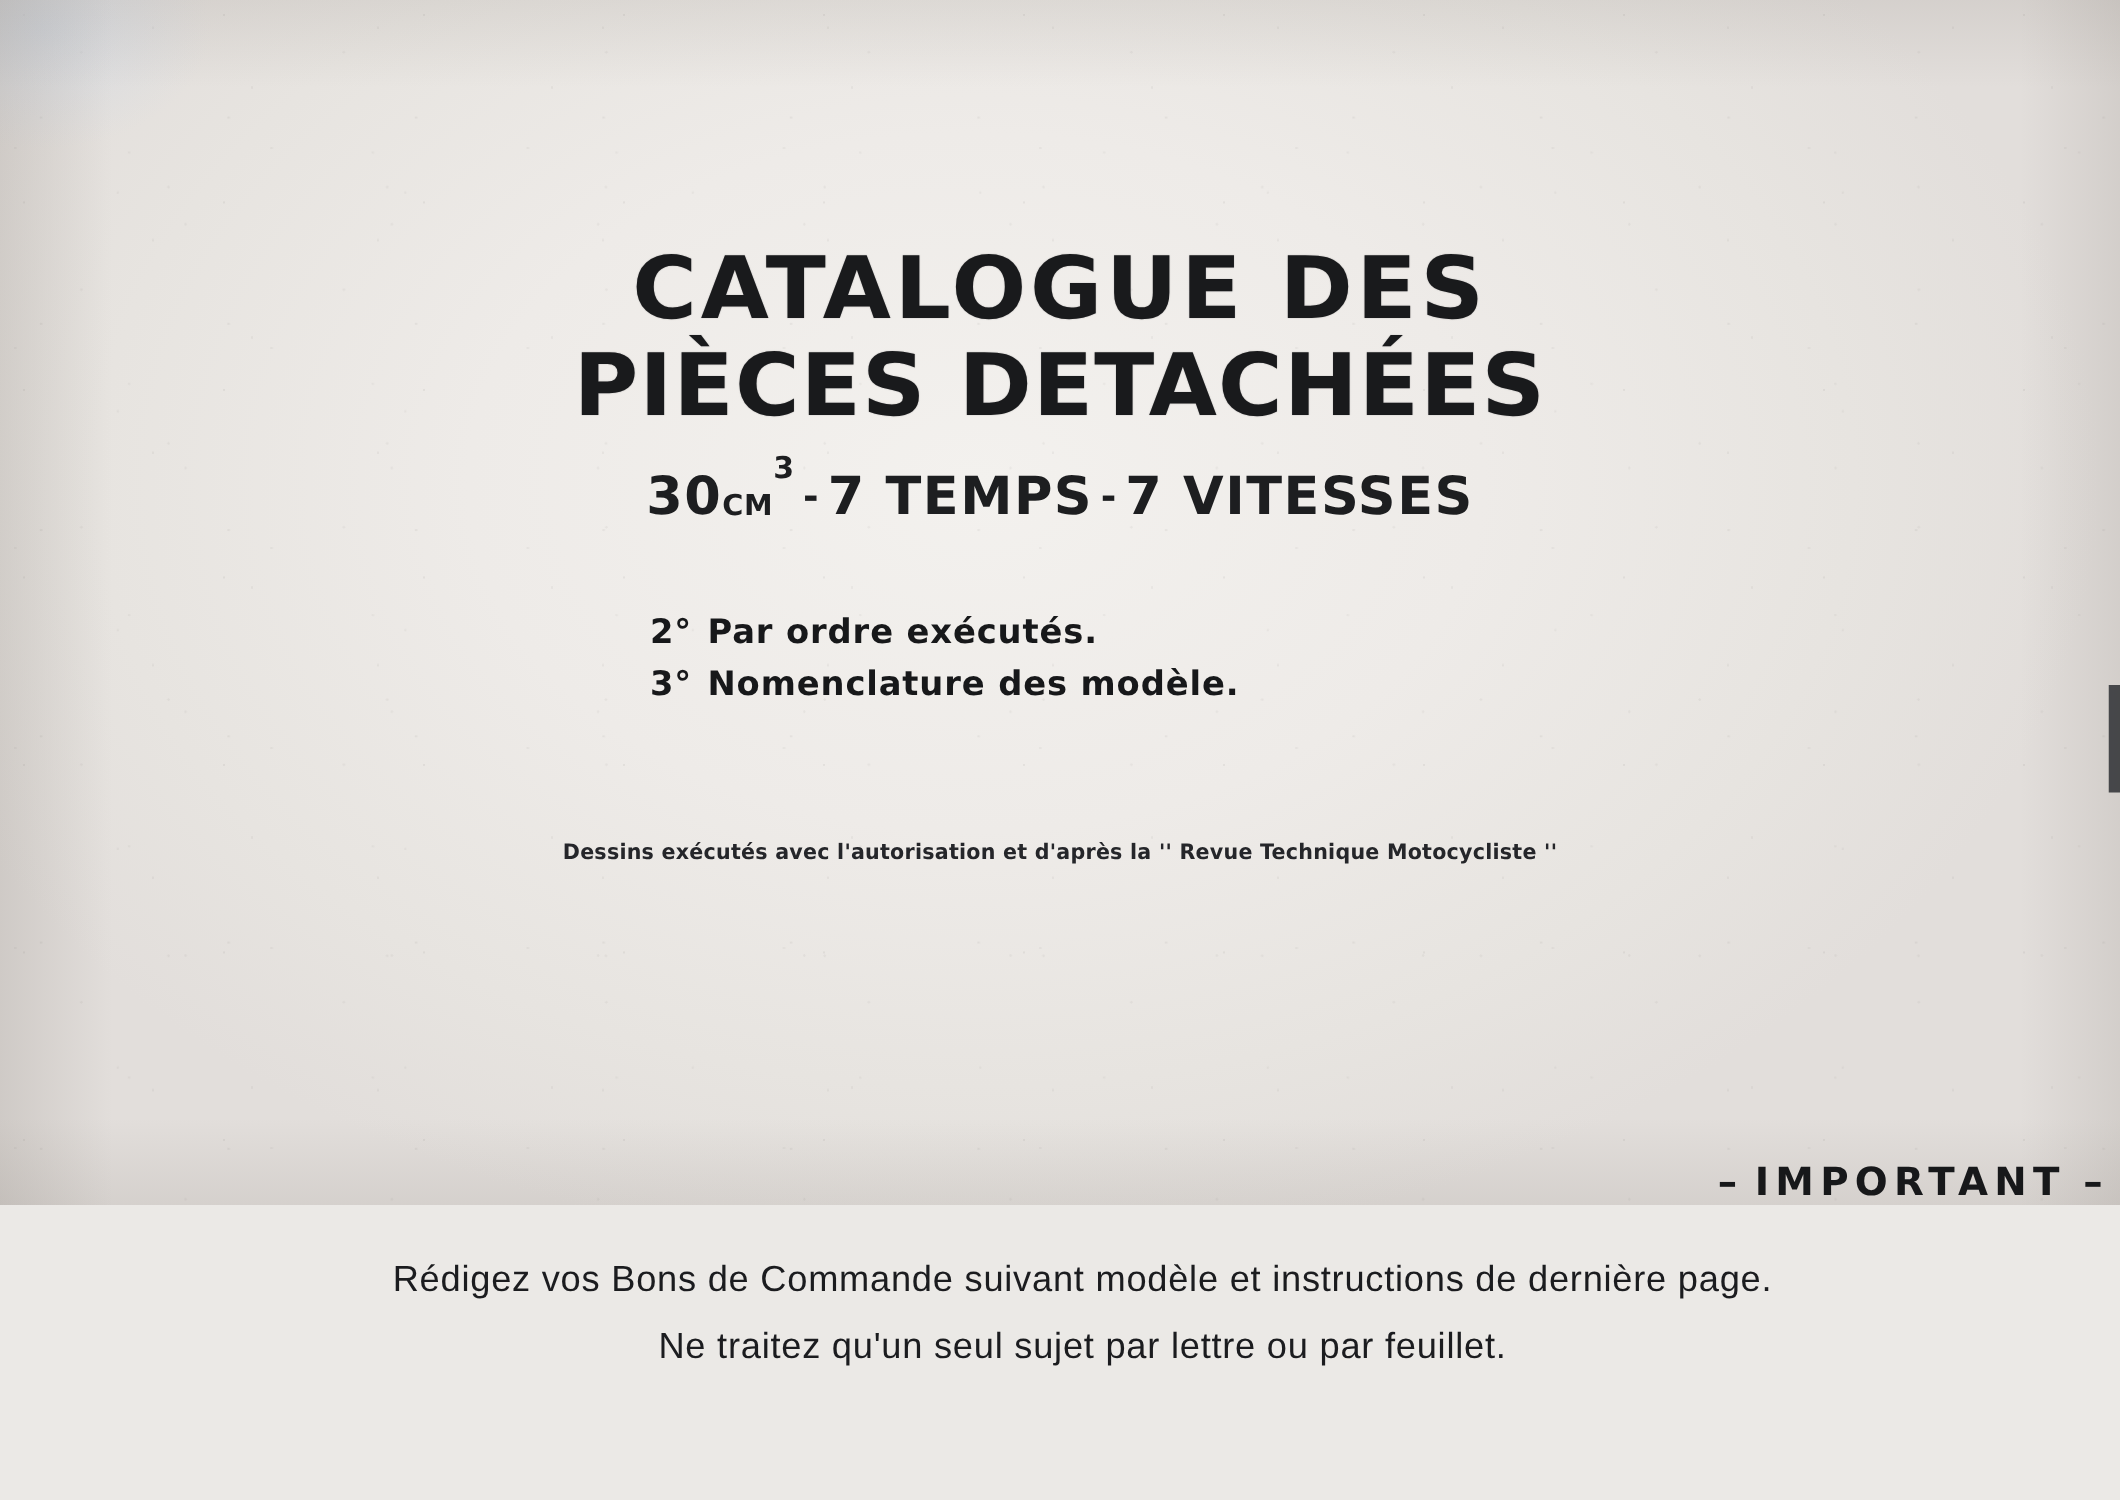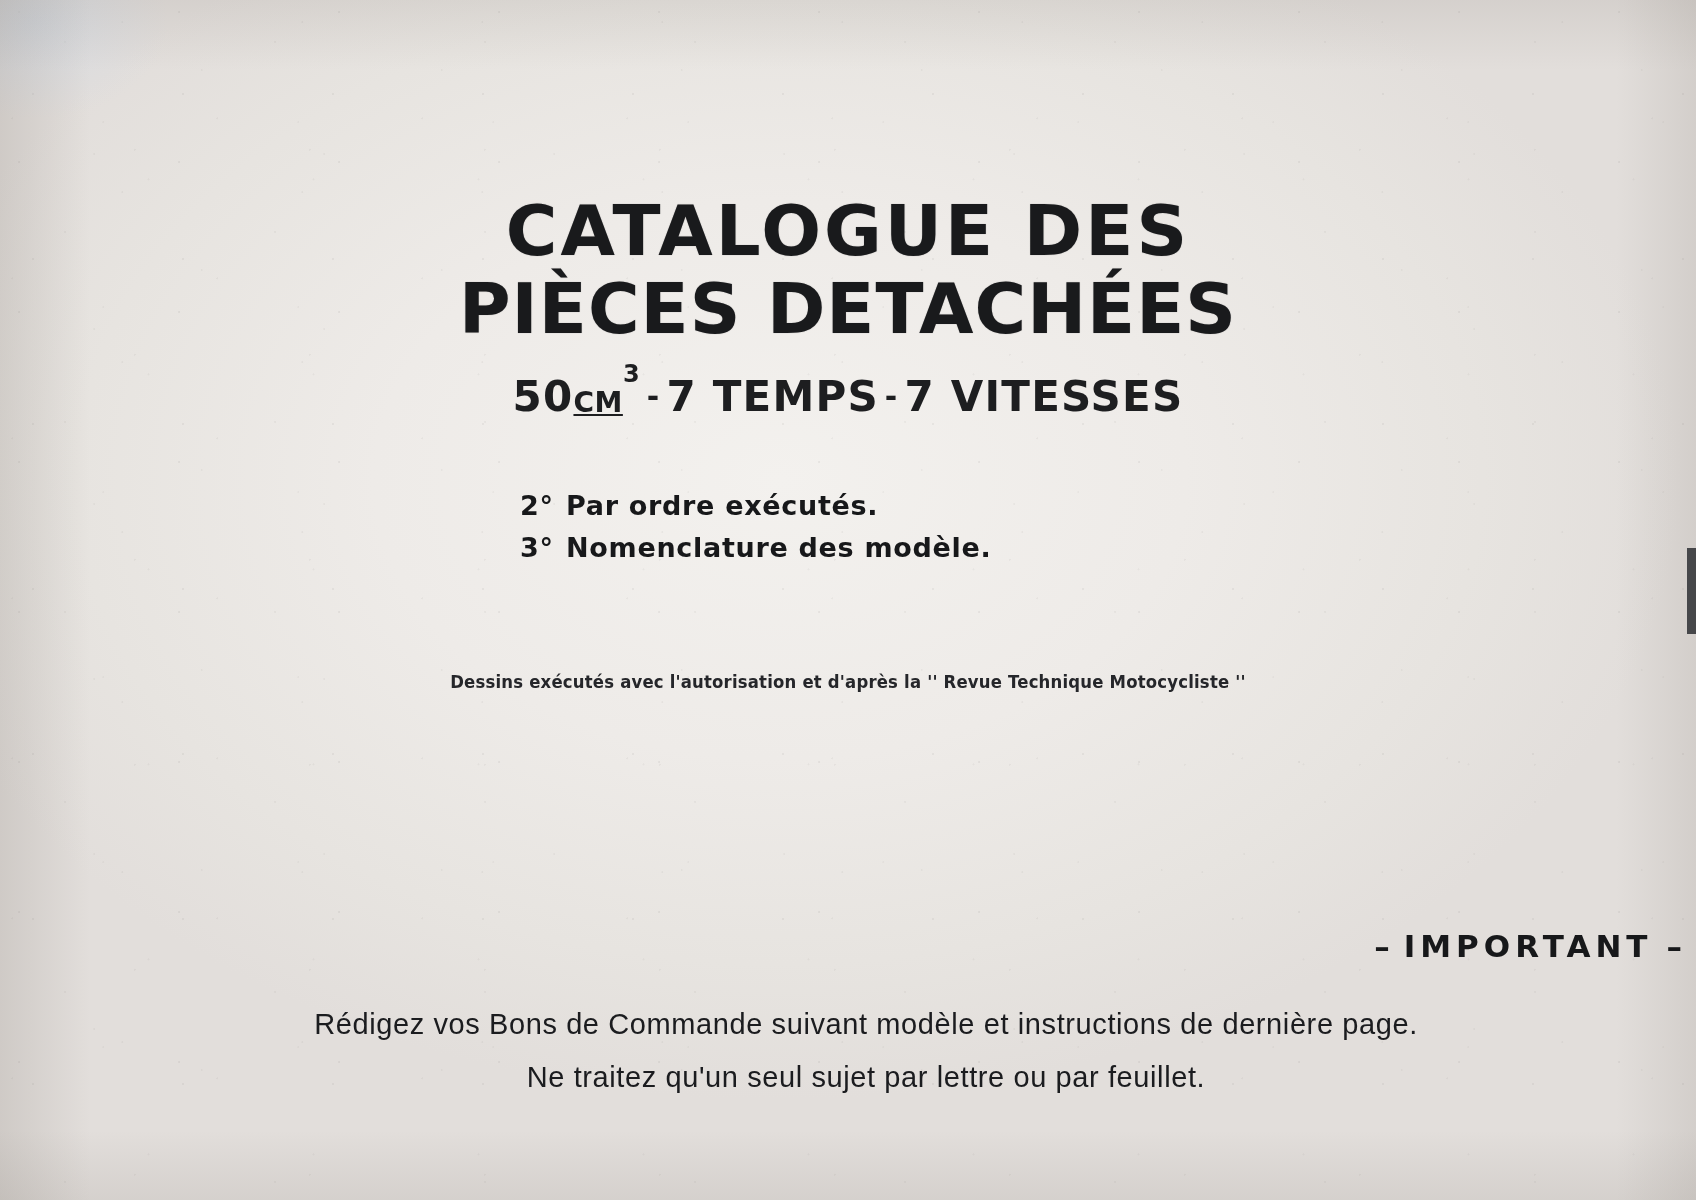--- a/index.html
+++ b/index.html
@@ -11,21 +11,21 @@
     height: 1200px;
     overflow: hidden;
     background: #ebe9e6;
     font-family: "Liberation Sans", sans-serif;
   }
 
   
   .page {
     position: relative;
     width: 1696px;
-    height: 1200px;
+    height: 964px;
     background:
       radial-gradient(ellipse 900px 620px at 46% 40%, #f3f1ee 0%, #eeebe8 45%, #e7e4e0 78%, #e2dedb 100%),
       linear-gradient(90deg, #e9e6e2 0%, #f1efec 14%, #f0eeeb 70%, #e8e5e1 100%);
     box-sizing: border-box;
   }
   
   .grain {
     position: absolute;
     inset: 0;
     pointer-events: none;
@@ -105,25 +105,24 @@
 
   .subtitle {
     margin-top: 26px;
     color: #1d1e20;
     font-family: "DejaVu Sans", sans-serif;
     font-weight: 700;
     font-size: 42px;
     letter-spacing: 1.2px;
   }
   .subtitle .cm {
-    font-size: 28px;
+    font-size: 23px;
     letter-spacing: .5px;
     position: relative;
     top: 1px;
-    text-decoration: underline;
   }
   .subtitle sup {
     font-size: 24px;
     top: -14px;
     position: relative;
   }
   .subtitle .dash {
     font-weight: 700;
     padding: 0 6px;
     font-size: 30px;
@@ -204,21 +203,21 @@
   <div class="vignette"></div>
   <div class="edge-artifact"></div>
 
   <div class="content">
 
     <div class="title-block">
       <div class="title-line l1">CATALOGUE  DES</div>
       <div class="title-line l2">PIÈCES DETACHÉES</div>
 
       <div class="subtitle">
-        <span>50</span><span class="cm">CM</span><sup>3</sup><span class="dash">-</span><span>7 TEMPS</span><span class="dash">-</span><span>7 VITESSES</span>
+        <span>30</span><span class="cm">CM</span><sup>3</sup><span class="dash">-</span><span>7 TEMPS</span><span class="dash">-</span><span>7 VITESSES</span>
       </div>
     </div>
 
     <div class="list">
       <div class="list-item">
         <span class="num">2°</span><span>Par ordre exécutés.</span>
       </div>
       <div class="list-item">
         <span class="num">3°</span><span>Nomenclature des modèle.</span>
       </div>

